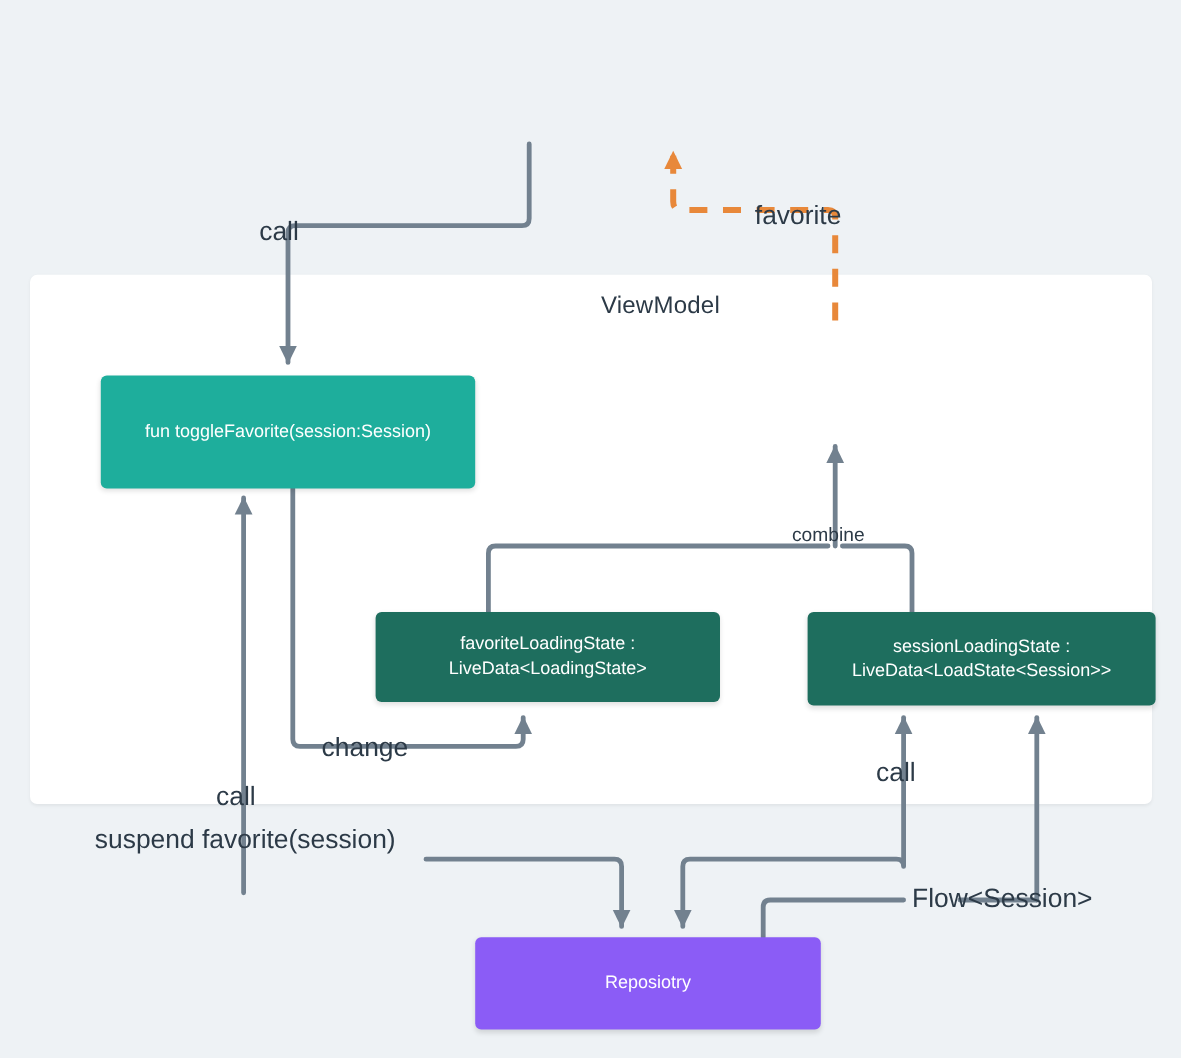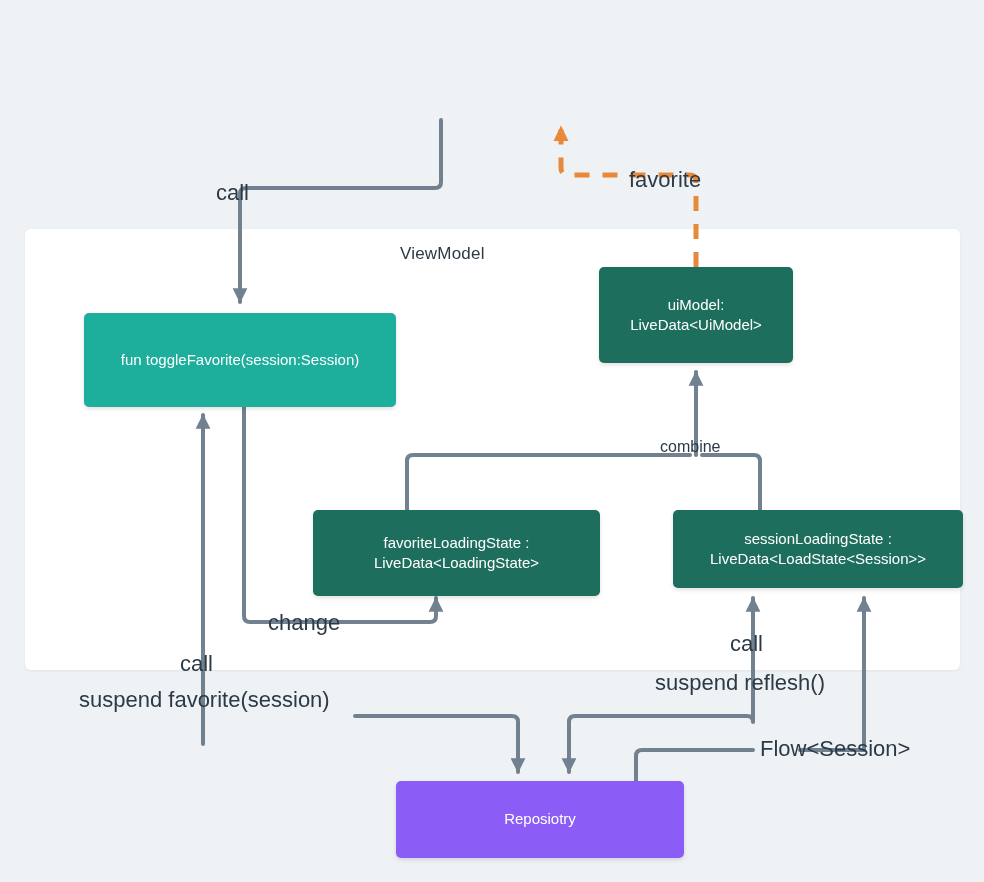--- a/index.html
+++ b/index.html
@@ -23,22 +23,22 @@
     height: 441px;
     background: #ffffff;
     border-radius: 6px;
     box-shadow: 0 1px 3px rgba(0,0,0,0.06);
   }
   .vm-title {
     position: absolute;
     left: 400px;
     top: 244px;
     width: 200px;
-    text-align: left;
-    font-size: 17px;
+    text-align: right;
+    font-size: 20px;
     color: #2c3a47;
     letter-spacing: 0.2px;
   }
   .node {
     position: absolute;
     display: flex;
     align-items: center;
     justify-content: center;
     text-align: center;
     color: #ffffff;
@@ -61,21 +61,21 @@
     font-size: 15px;
   }
   .node-uimodel {
     left: 599px; top: 267px;
     width: 194px; height: 96px;
     background: #1e6e5e;
     font-size: 15px;
   }
   .node-favorite {
     left: 313px; top: 510px;
-    width: 287px; height: 86px;
+    width: 287px; height: 75px;
     background: #1e6e5e;
     font-size: 15px;
   }
   .node-session {
     left: 646px; top: 510px;
     width: 290px; height: 78px;
     background: #1e6e5e;
     font-size: 15px;
     margin-left: 27px;
   }
@@ -151,26 +151,20 @@
     <path class="edge" d="M 636 781 L 636 756 Q 636 750 642 750 L 753 750"></path>
     <path class="edge" d="M 864 750 L 864 598" marker-end="url(#arrow-solid)"></path>
     <path class="edge" d="M 800 750 L 864 750"></path>
   </svg>
 
 
   <div class="node node-toggle">
     <span>fun toggleFavorite(session:Session)</span>
   </div>
 
-  <div class="node node-uimodel">
-    <span>
-      <span>uiModel:</span><br>
-      <span>LiveData&lt;UiModel&gt;</span>
-    </span>
-  </div>
 
   <div class="node node-favorite">
     <span>
       <span>favoriteLoadingState :</span><br>
       <span>LiveData&lt;LoadingState&gt;</span>
     </span>
   </div>
 
   <div class="node node-session">
     <span>
@@ -190,17 +184,16 @@
   <div class="elabel small" style="left:660px; top:398px;margin-top:40px;">combine</div>
 
   <div class="elabel" style="left:268px; top:610px;">change</div>
 
   <div class="elabel" style="left:180px; top:651px;">call</div>
 
   <div class="elabel" style="left:55px; top:687px;margin-left:24px;">suspend favorite(session)</div>
 
   <div class="elabel" style="left:730px; top:631px;">call</div>
 
-  <div class="elabel" style="left:655px; top:670px;">suspend reflesh()</div>
 
   <div class="elabel" style="left:760px; top:736px;">Flow&lt;Session&gt;</div>
 
 </div>
 
 </body></html>

